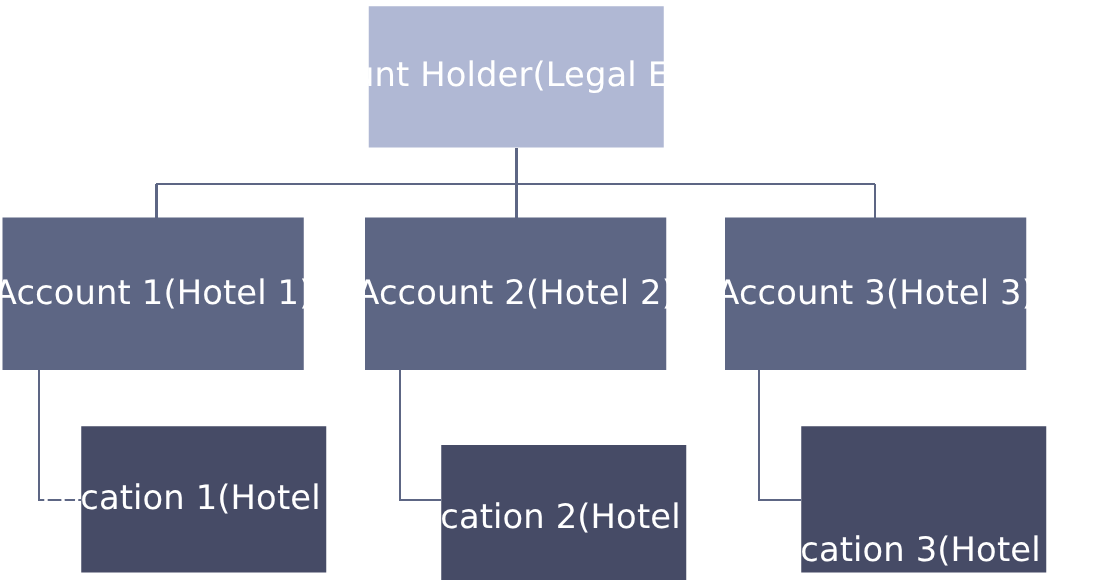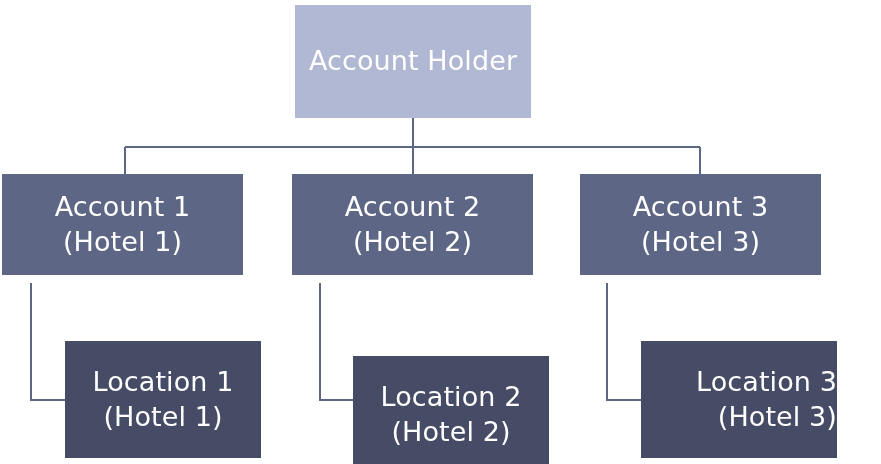--- a/index.html
+++ b/index.html
@@ -30,21 +30,21 @@
     width: 881px;
     height: 464px;
     z-index: 1;
   }
 
   
   .node {
     position: absolute;
     z-index: 2;
     display: flex;
-    flex-direction: column;
+    flex-direction: row;
     align-items: center;
     justify-content: center;
     box-sizing: border-box;
     color: #ffffff;
     text-align: center;
     line-height: 1.26;
     letter-spacing: 0.1px;
   }
 
   .node .line1,
@@ -60,21 +60,21 @@
     width: 236px;
     height: 113px;
     background: #b0b8d4;
     font-size: 27px;
   }
 
   
   .tier-account {
     top: 174px;
     width: 241px;
-    height: 101px;
+    height: 122px;
     background: #5d6684;
     font-size: 27px;
   }
   #account-1 { left: 2px; }
   #account-2 { left: 292px; }
   #account-3 { left: 580px; }
 
   
   .tier-location {
     top: 341px;
@@ -106,20 +106,21 @@
       <path d="M 31 283 L 31 400 L 65 400"></path>
 
       <path d="M 320 283 L 320 400 L 353 400"></path>
 
       <path d="M 607 283 L 607 400 L 641 400"></path>
     </g>
   </svg>
 
   <div class="node tier-root" id="account-holder" style="background: rgb(176, 184, 212);">
     <span class="line1">Account Holder</span>
+    <span class="line2">(Legal Entity)</span>
   </div>
 
   <div class="node tier-account" id="account-1" style="background: rgb(93, 102, 132);">
     <span class="line1">Account 1</span>
     <span class="line2">(Hotel 1)</span>
   </div>
 
   <div class="node tier-account" id="account-2" style="background: rgb(93, 102, 132);">
     <span class="line1">Account 2</span>
     <span class="line2">(Hotel 2)</span>

